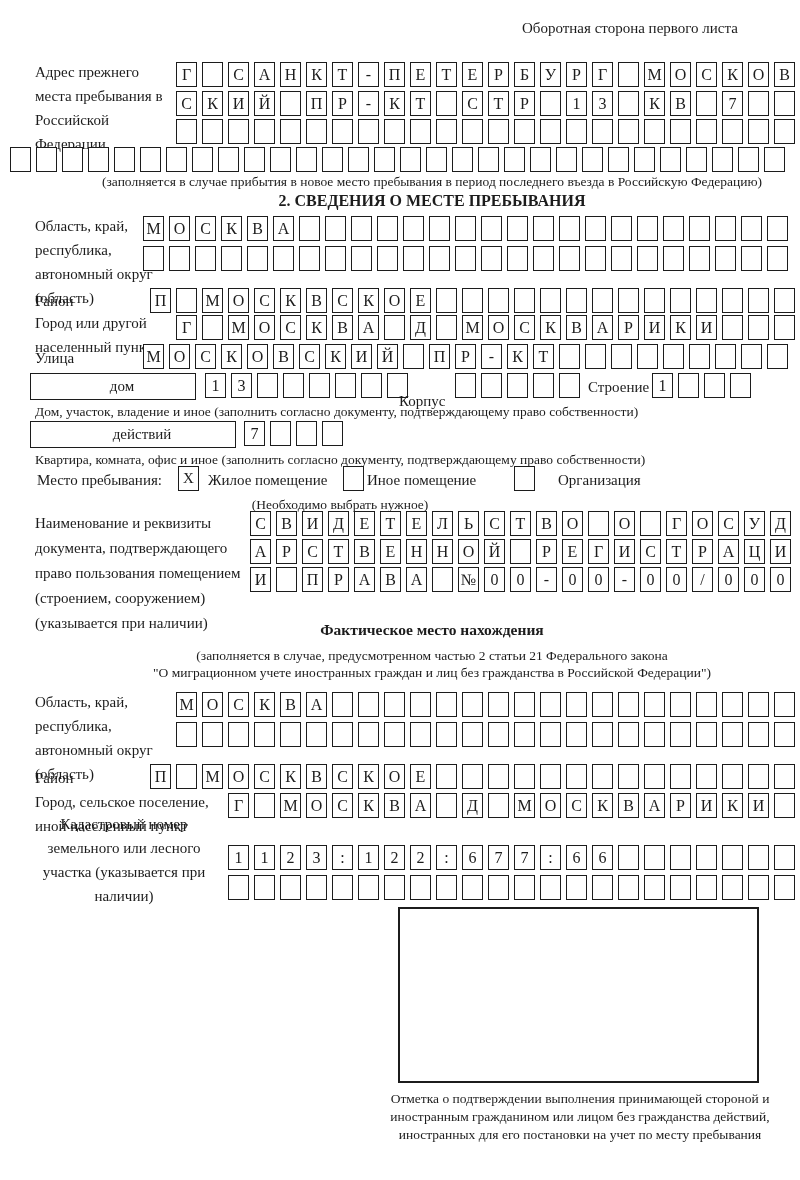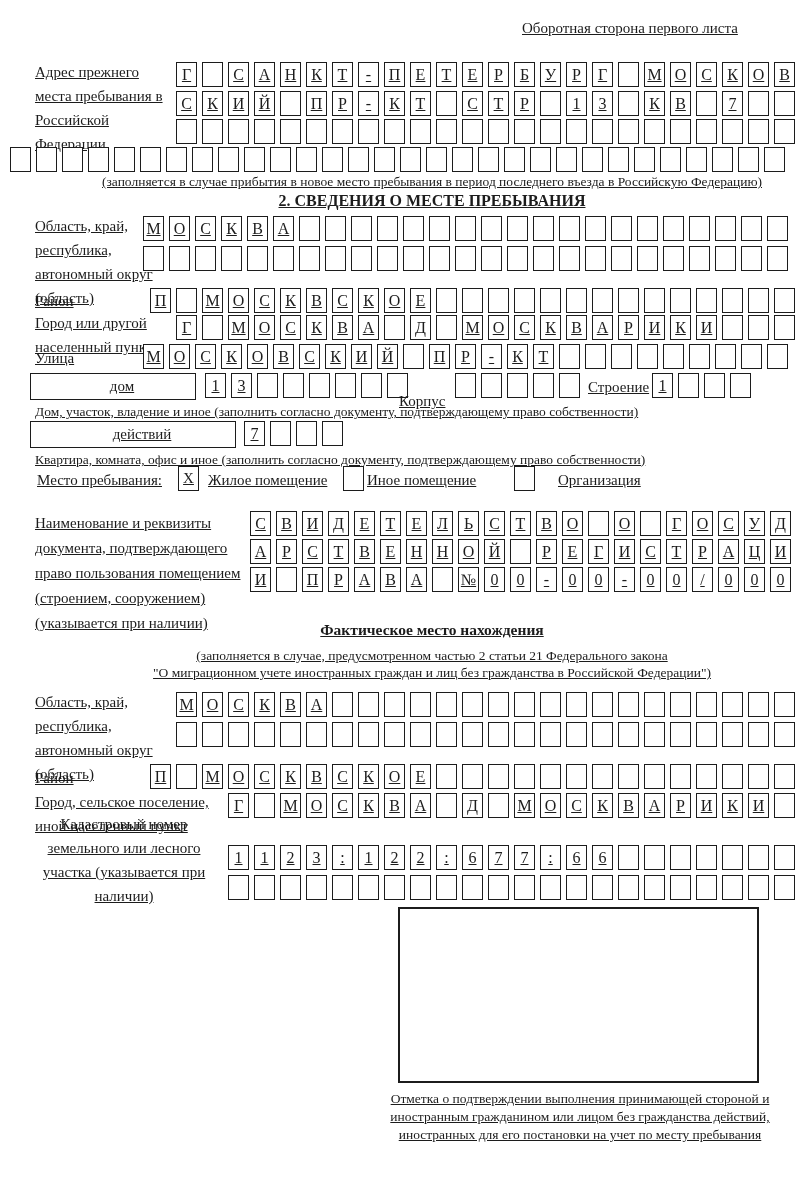--- a/index.html
+++ b/index.html
@@ -1,18 +1,18 @@
 <!DOCTYPE html>
 <html><head>
 <meta charset="utf-8">
 <style>
   html,body{margin:0;padding:0;background:#fff;}
   .page{position:relative;width:800px;height:1180px;background:#ffffff;
         font-family:"Liberation Serif","DejaVu Serif",serif;color:#1c1c1c;overflow:hidden;}
-  .abs{position:absolute;text-decoration:underline;}
+  .abs{position:absolute;}
   .lbl{font-size:15px;line-height:24px;}
   .cap{font-size:13.5px;line-height:16px;}
   .hdr{font-size:16px;font-weight:bold;}
   .center{width:800px;text-align:center;margin-left:32px;}
   .boxrow{display:flex;}
   .cell{width:21px;height:25px;box-sizing:border-box;border:1.6px solid #1c1c1c;margin-right:5px;
         display:flex;align-items:center;justify-content:center;font-size:16px;line-height:25px;
         background:#fff;flex:0 0 auto;}
   .widebox{box-sizing:border-box;border:1.6px solid #1c1c1c;height:27px;display:flex;
         align-items:center;justify-content:center;font-size:15px;background:#fff;padding-left:18px;}
@@ -321,20 +321,21 @@
     </div>
   <div class="abs cap" style="left:35px;top:452px;">Квартира, комната, офис и иное (заполнить согласно документу, подтверждающему право собственности)</div>
 
   <div class="abs lbl" style="left:37px;top:468px;">Место пребывания:</div>
   <div class="abs chk" style="left:178px;top:466px;">X</div>
   <div class="abs lbl" style="left:208px;top:468px;">Жилое помещение</div>
   <div class="abs chk" style="left:343px;top:466px;"></div>
   <div class="abs lbl" style="left:367px;top:468px;">Иное помещение</div>
   <div class="abs chk" style="left:514px;top:466px;"></div>
   <div class="abs lbl" style="left:558px;top:468px;">Организация</div>
+  <div class="abs cap" style="left:160px;top:497px;width:360px;text-align:center;">(Необходимо выбрать нужное)</div>
 
   <div class="abs lbl" style="left:35px;top:511px;width:218px;line-height:25px;">Наименование и реквизиты документа, подтверждающего право пользования помещением (строением, сооружением) (указывается при наличии)</div>
   <div class="abs boxrow" style="left:250px;top:511px;">
       <div class="cell">С</div>
       <div class="cell">В</div>
       <div class="cell">И</div>
       <div class="cell">Д</div>
       <div class="cell">Е</div>
       <div class="cell">Т</div>
       <div class="cell">Е</div>

